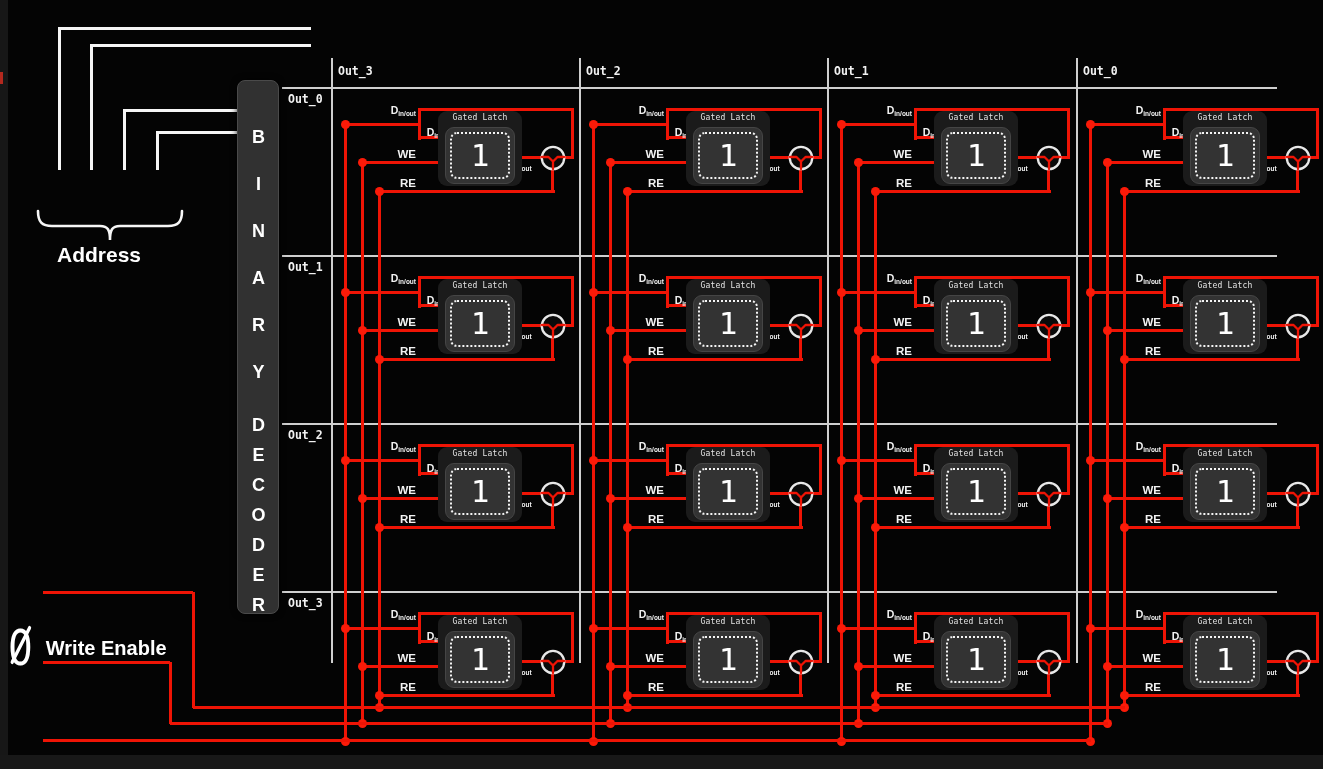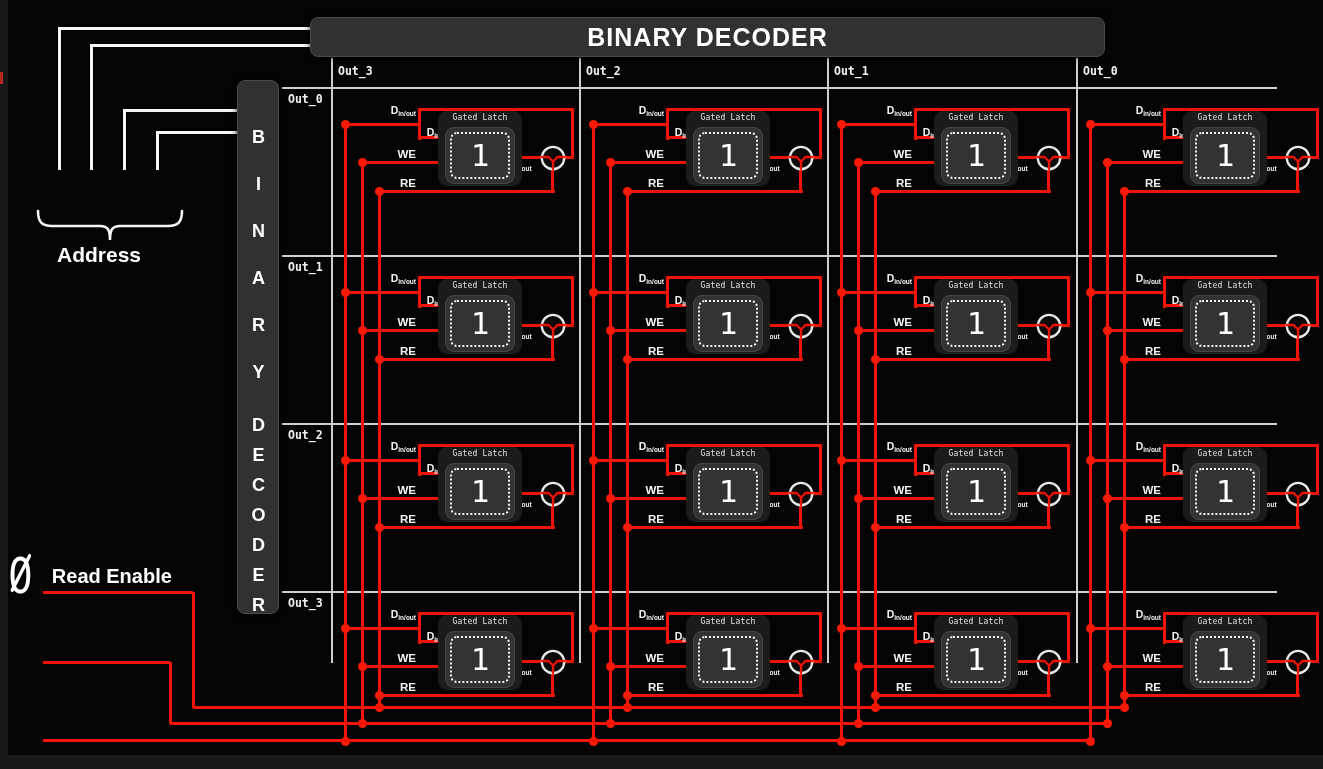--- a/index.html
+++ b/index.html
@@ -111,23 +111,20 @@
   <div class="wwire" style="left:123px;top:109px;width:115px;height:3px"></div>
   <div class="wwire" style="left:123px;top:109px;width:3px;height:61px"></div>
   <div class="wwire" style="left:156px;top:131px;width:82px;height:3px"></div>
   <div class="wwire" style="left:156px;top:131px;width:3px;height:39px"></div>
 
   <svg style="position:absolute;left:30px;top:205px" width="160" height="50" viewBox="0 0 160 50">
     <path d="M8,6 C8,17 12,21 22,21 L70,21 C78,21 80,25 80,35 C80,25 82,21 90,21 L138,21 C148,21 152,17 152,6" fill="none" stroke="#f6f6f6" stroke-width="2.6" stroke-linecap="round"></path>
   </svg>
   <div class="biglab" style="left:57px;top:243px">Address</div>
 
-  <div class="decoder" id="top-decoder">
-    <span class="t">BINARY DECODER</span>
-  </div>
   <div class="decoder" id="left-decoder">
     <span class="vword" id="vword1">BINARY</span>
     <span class="vword" id="vword2">DECODER</span>
   </div>
 
   <div class="gridlab mono" style="left:338px;top:64px">Out_3</div>
   <div class="gridlab mono" style="left:586px;top:64px">Out_2</div>
   <div class="gridlab mono" style="left:834px;top:64px">Out_1</div>
   <div class="gridlab mono" style="left:1083px;top:64px">Out_0</div>
 
@@ -724,19 +721,19 @@
       </div>
     </div>
 
     <svg class="tristate" width="28" height="28" viewBox="0 0 28 28">
       <circle cx="14" cy="14" r="11.2" fill="#0a0a0a" stroke="#e8e8e8" stroke-width="2.3"></circle>
       <path d="M3,13 L9.5,13 L14,17.5 L18.5,13 L25,13 M14,17.5 L14,25" fill="none" stroke="#ef1405" stroke-width="2.3" stroke-linejoin="round" stroke-linecap="round"></path>
     </svg>
   </div>
     </div>
 
-  <div class="input-group" style="left:8px;top:554px">
+  <div class="input-group" style="left:8px;top:626px">
     <span class="zero"><span>0</span><span class="slash"></span></span>
-    <span class="inlab" style="margin-left:12px">Read Enable</span>
+    <span class="inlab" style="margin-left:6px">Write Enable</span>
   </div>
 
   <div id="bottom-strip"></div>
 </div>
 
 </body></html>

